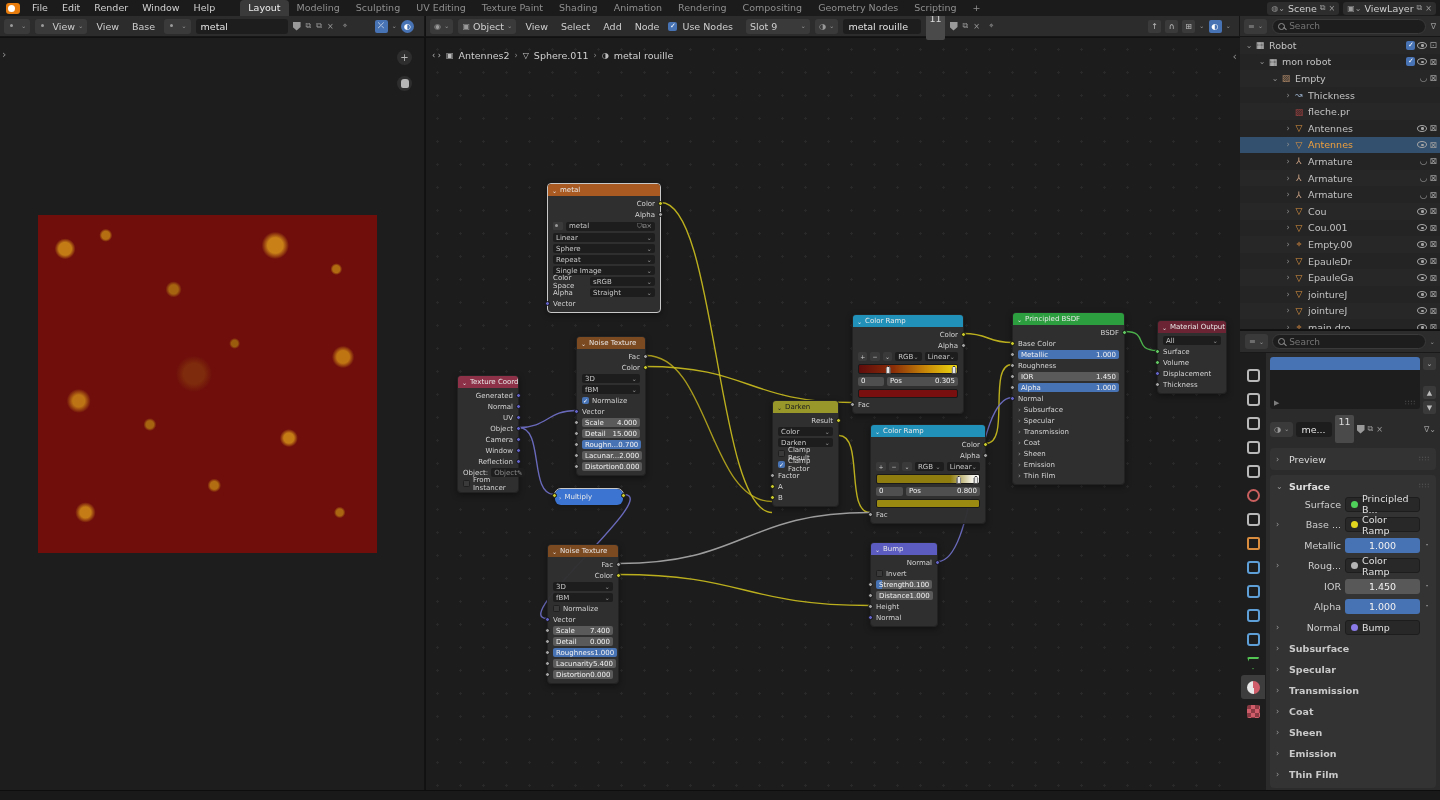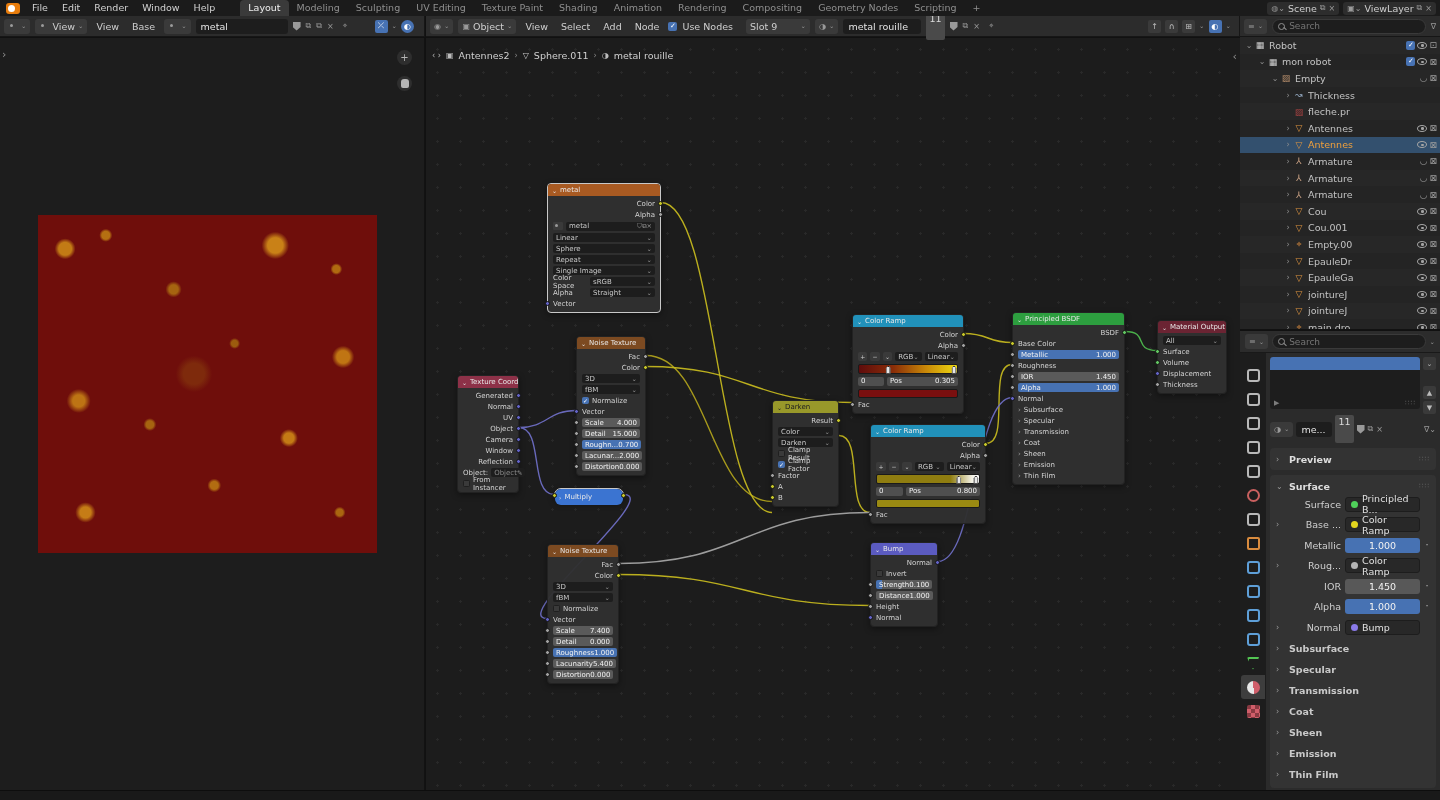--- a/index.html
+++ b/index.html
@@ -1086,21 +1086,21 @@
         </div>
       <span class="badge">11</span>
       <span class="shield"></span>
       <span class="mini">⧉</span>
       <span class="mini">×</span>
       <span class="mini" style="margin-left:auto">∇⌄</span>
     </div>
     <div class="panel">
       <div class="phead">
           <span class="pexp">›</span>
-          <span style="font-weight:bold">Preview</span>
+          <span style="font-weight:normal">Preview</span>
           <span class="grip">∷∷</span>
         </div>
     </div>
     <div class="panel">
       <div class="phead">
           <span class="pexp">⌄</span>
           <span style="font-weight:bold">Surface</span>
           <span class="grip">∷∷</span>
         </div>
       <div id="surface-rows">

